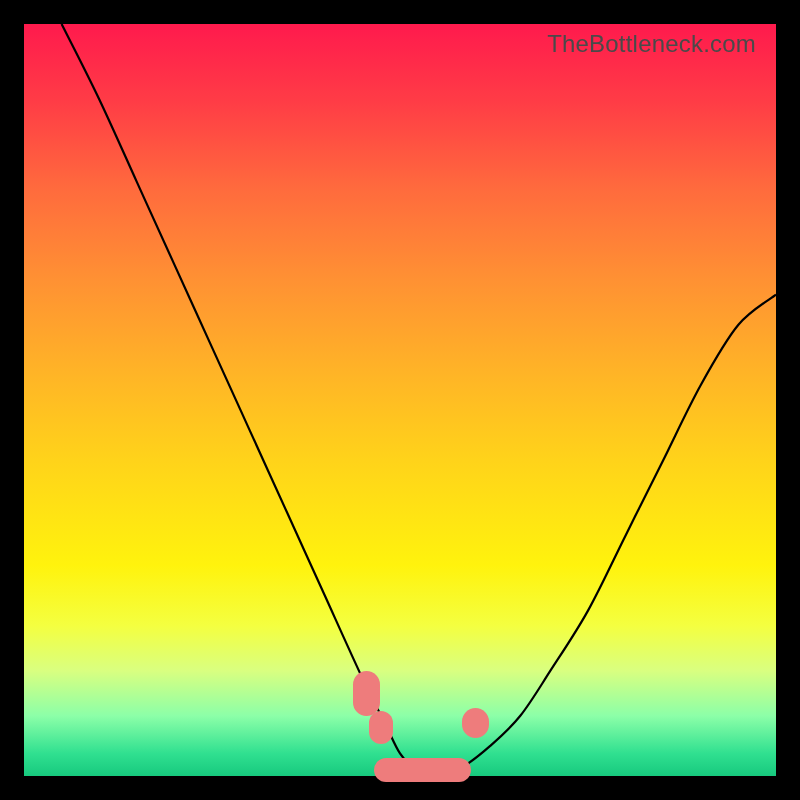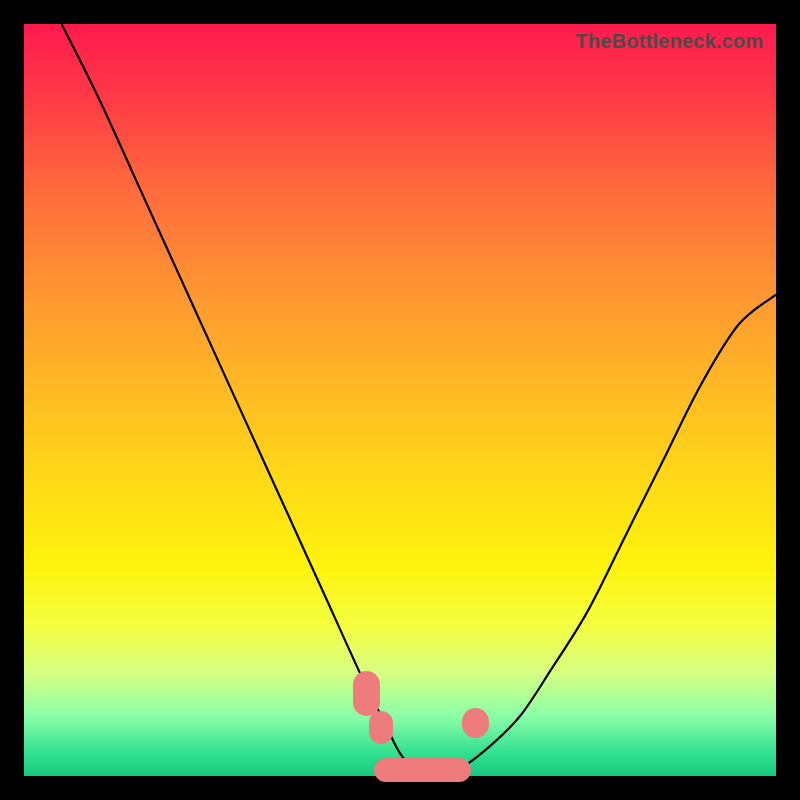--- a/index.html
+++ b/index.html
@@ -34,23 +34,23 @@
       #f4ff40 80%,
       #d9ff80 86%,
       #8cffa8 92%,
       #30e090 97%,
       #17c97e 100%
     );
   }
   .watermark {
     position: absolute;
     top: 6px;
-    right: 12px;
-    font-size: 20px;
-    font-weight: 700;
+    right: 20px;
+    font-size: 24px;
+    font-weight: 400;
     color: #4a4a4a;
     letter-spacing: 0.2px;
     user-select: none;
   }
   svg.curves {
     position: absolute;
     left: 0;
     top: 0;
     width: 752px;
     height: 752px;

